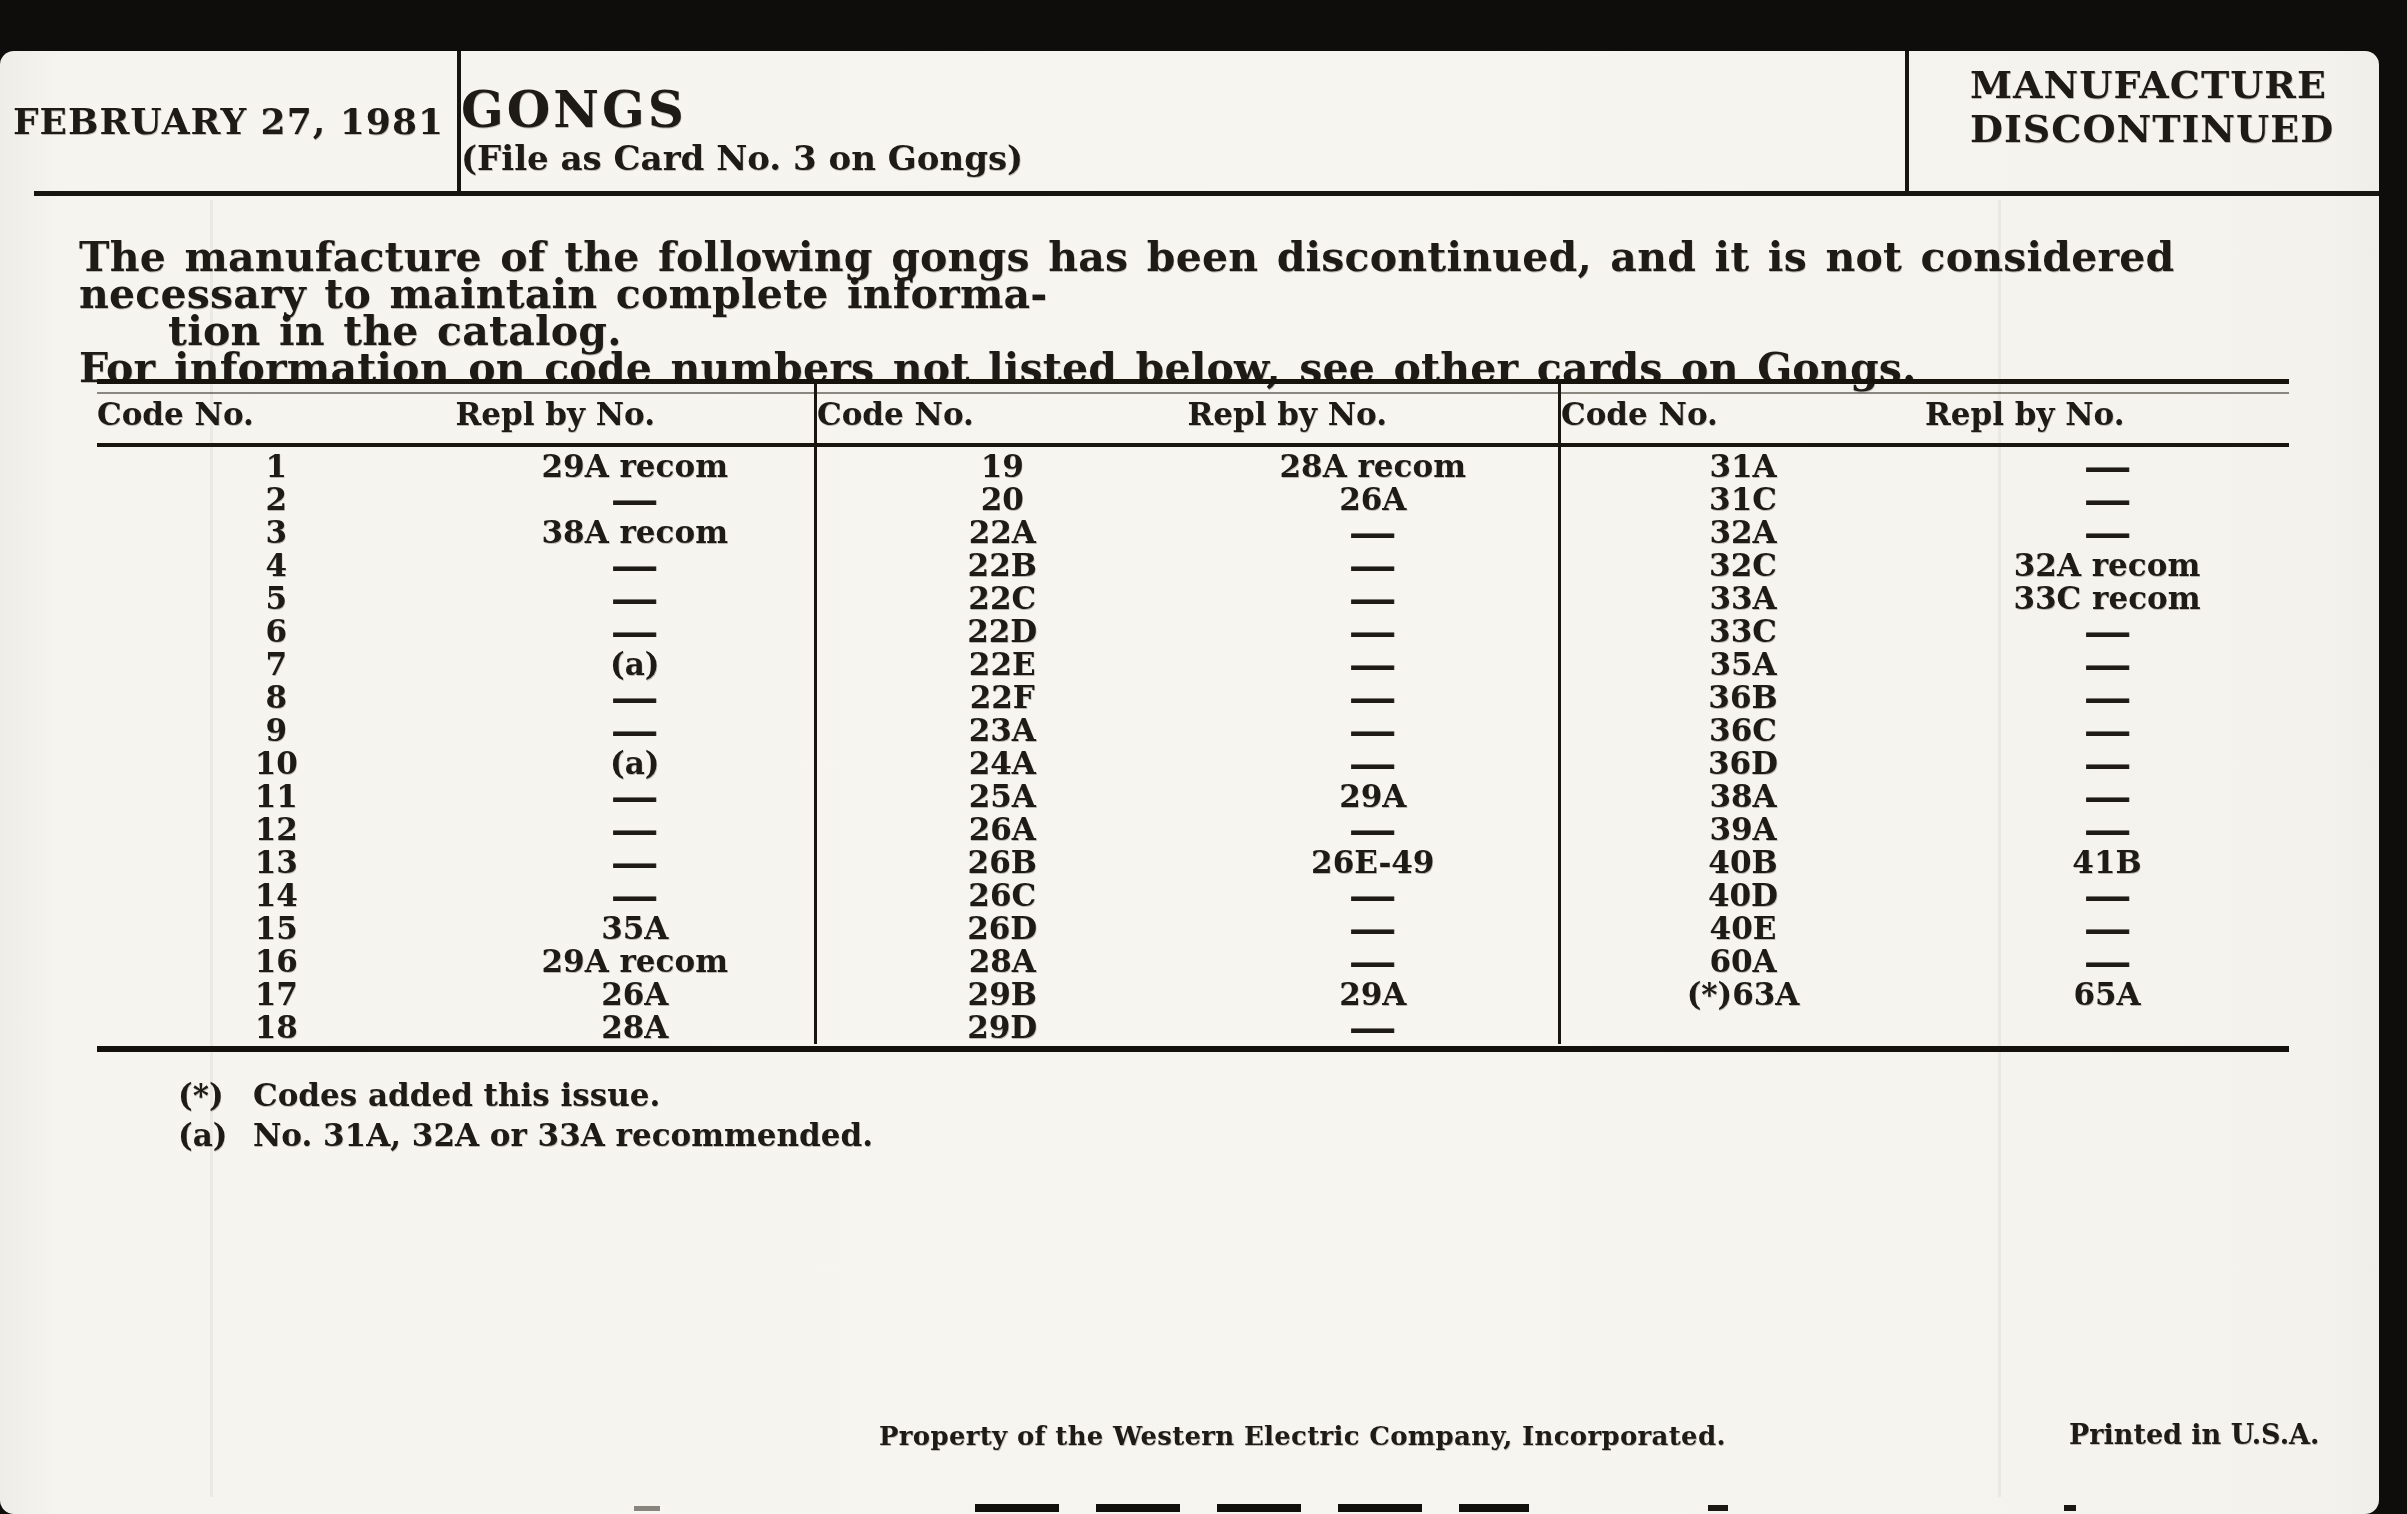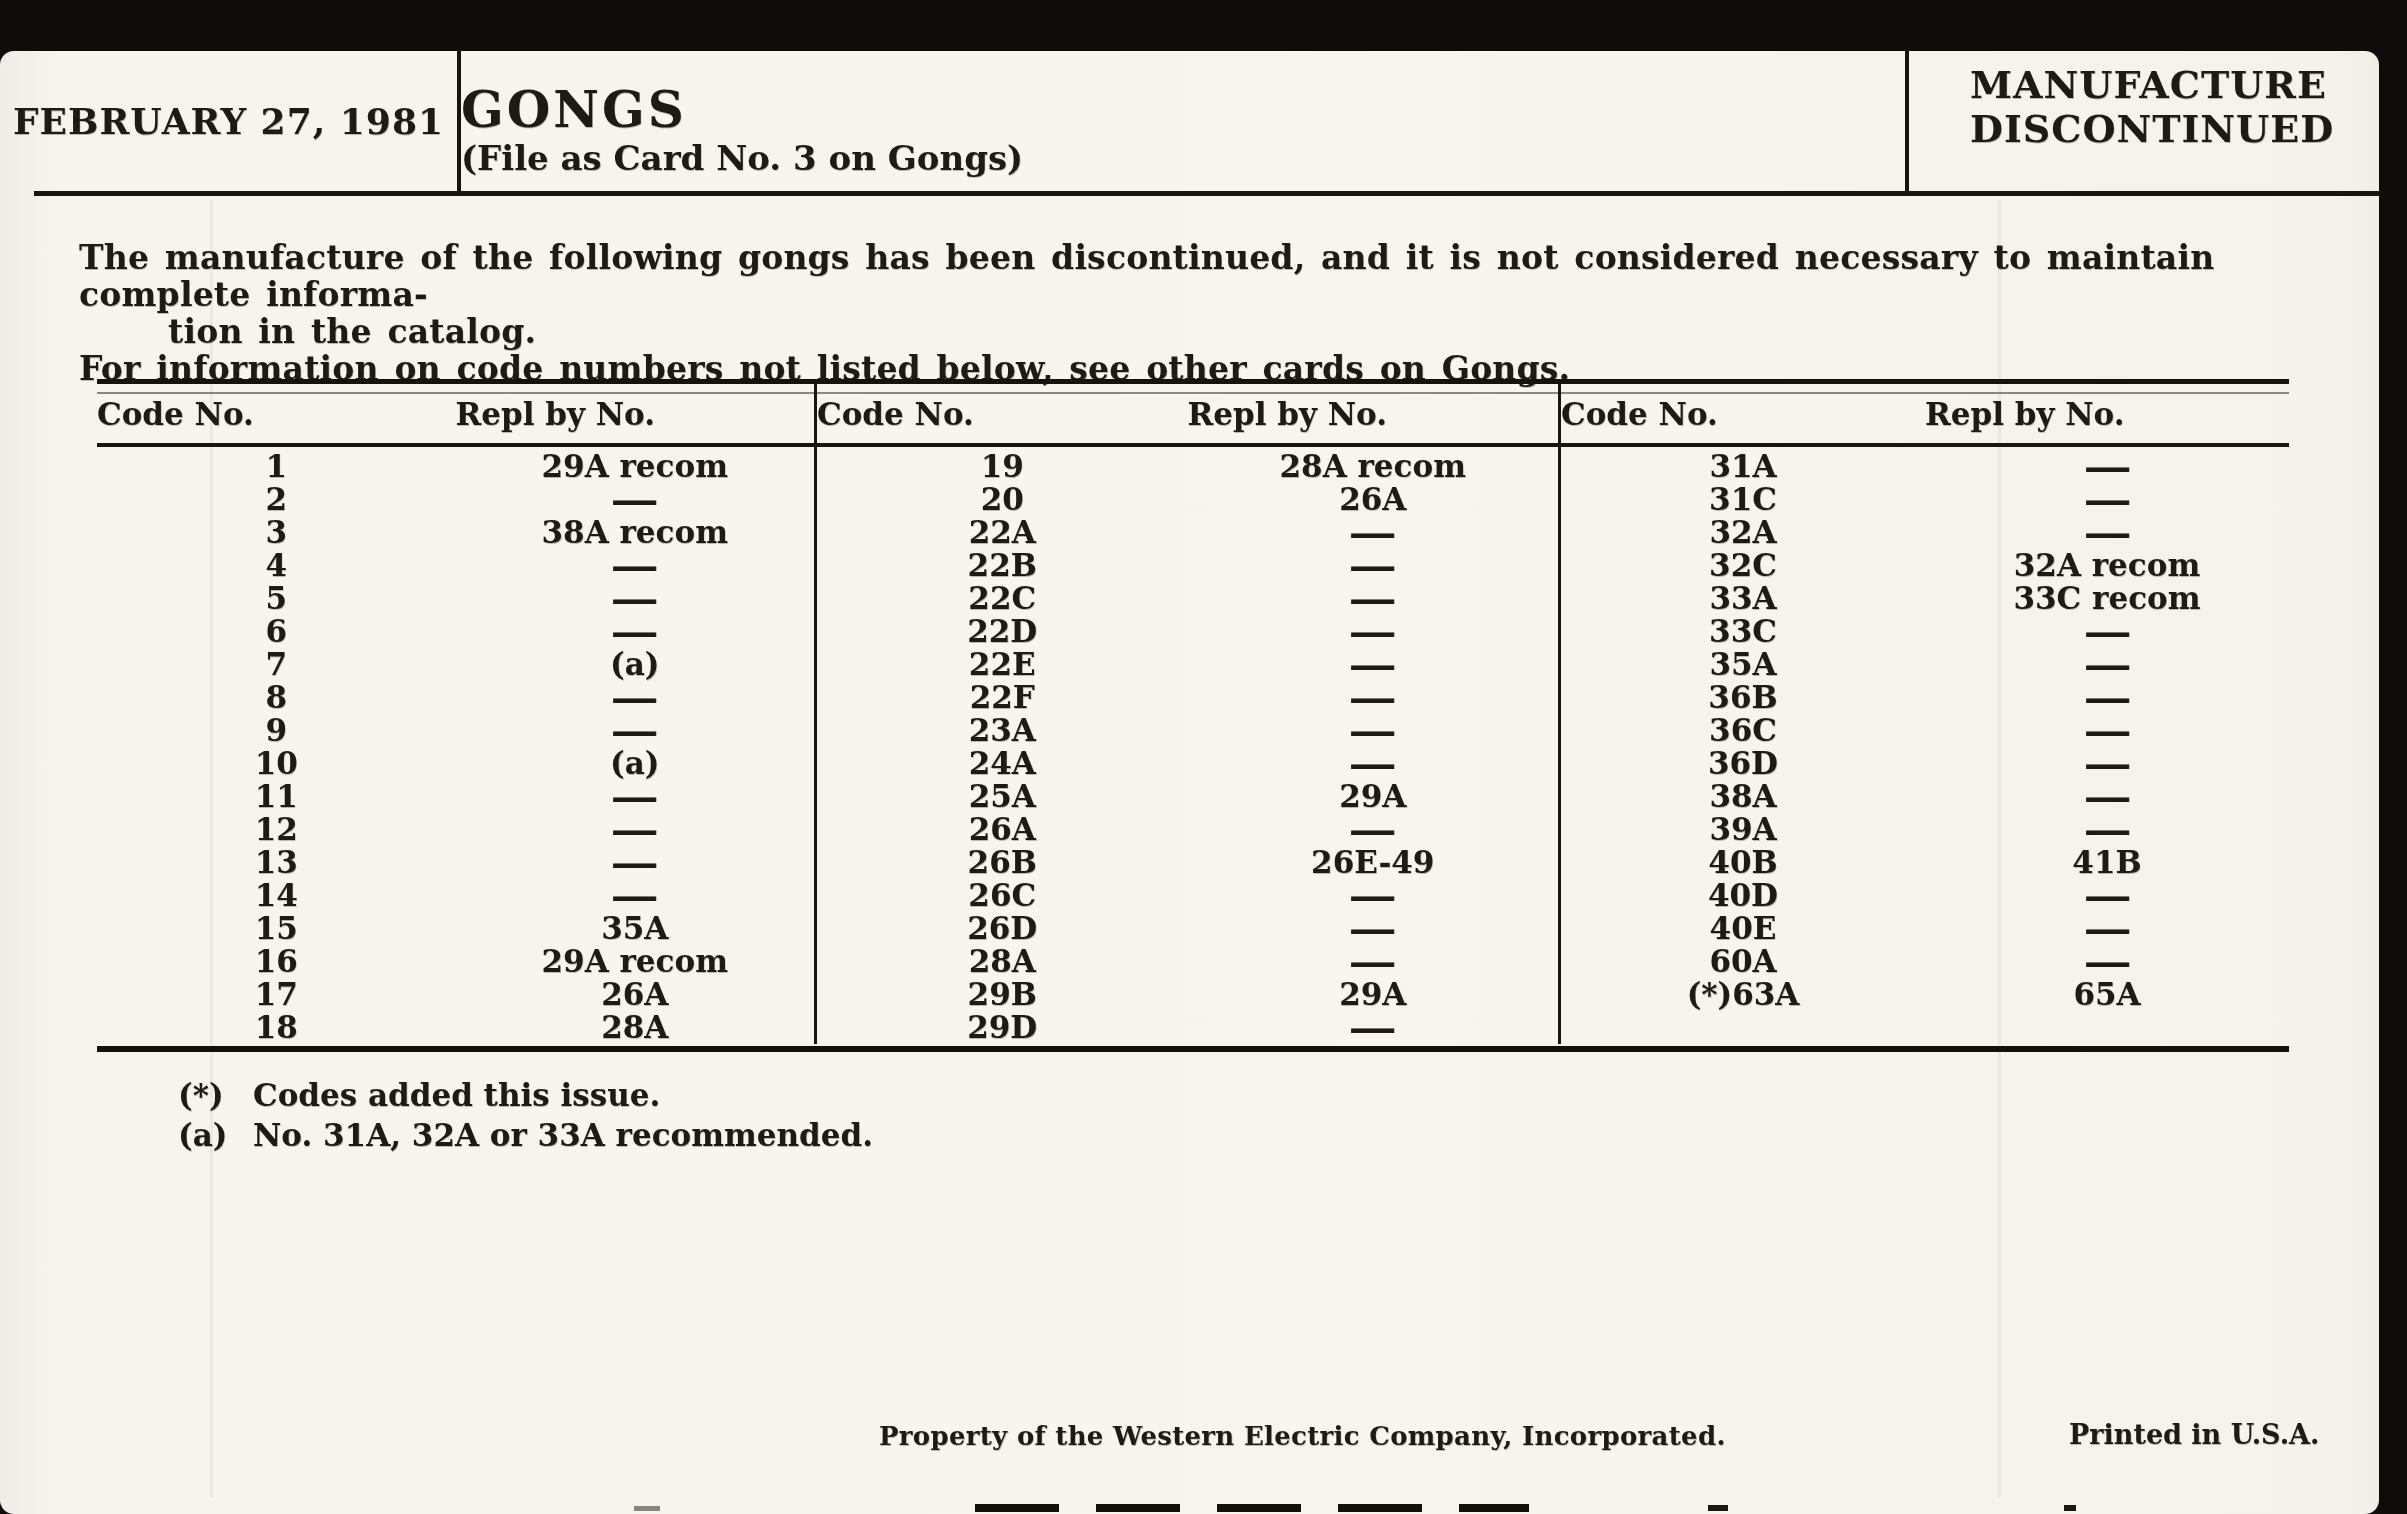--- a/index.html
+++ b/index.html
@@ -27,21 +27,21 @@
     position:absolute;left:0;top:0;width:457px;height:140px;
     display:flex;align-items:center;justify-content:center;
     font-size:36px;letter-spacing:1px;
   }
   .hdr-center{position:absolute;left:461px;top:8px;width:1309px;text-align:left;margin-top:24px;}
   .hdr-title{font-size:50px;line-height:53px;letter-spacing:3px;}
   .hdr-subtitle{font-size:34px;line-height:44px;}
   .hdr-status{position:absolute;left:1970px;top:12px;font-size:38px;line-height:44px;letter-spacing:1px;}
 
   
-  .intro{position:absolute;left:79px;top:188px;width:2257px;font-size:33px;line-height:37px;letter-spacing:0.2px;word-spacing:4px;}
+  .intro{position:absolute;left:79px;top:188px;width:2257px;font-size:41px;line-height:37px;letter-spacing:0.2px;word-spacing:4px;}
   .intro .indent{margin-left:89px;}
 
   
   .table{position:absolute;left:97px;top:328px;width:2192px;border-top:5px solid #16130d;border-bottom:6px solid #14110c;padding-bottom:2px;}
   .table-top-ghost{position:absolute;left:0;top:8px;width:100%;height:2px;background:rgba(30,25,16,.5);}
   .groups{display:flex;}
   .group{box-sizing:border-box;}
   .group.g1{width:717px;}
   .group.g2{width:744px;border-left:3px solid #191610;}
   .group.g3{width:731px;border-left:3px solid #191610;}

